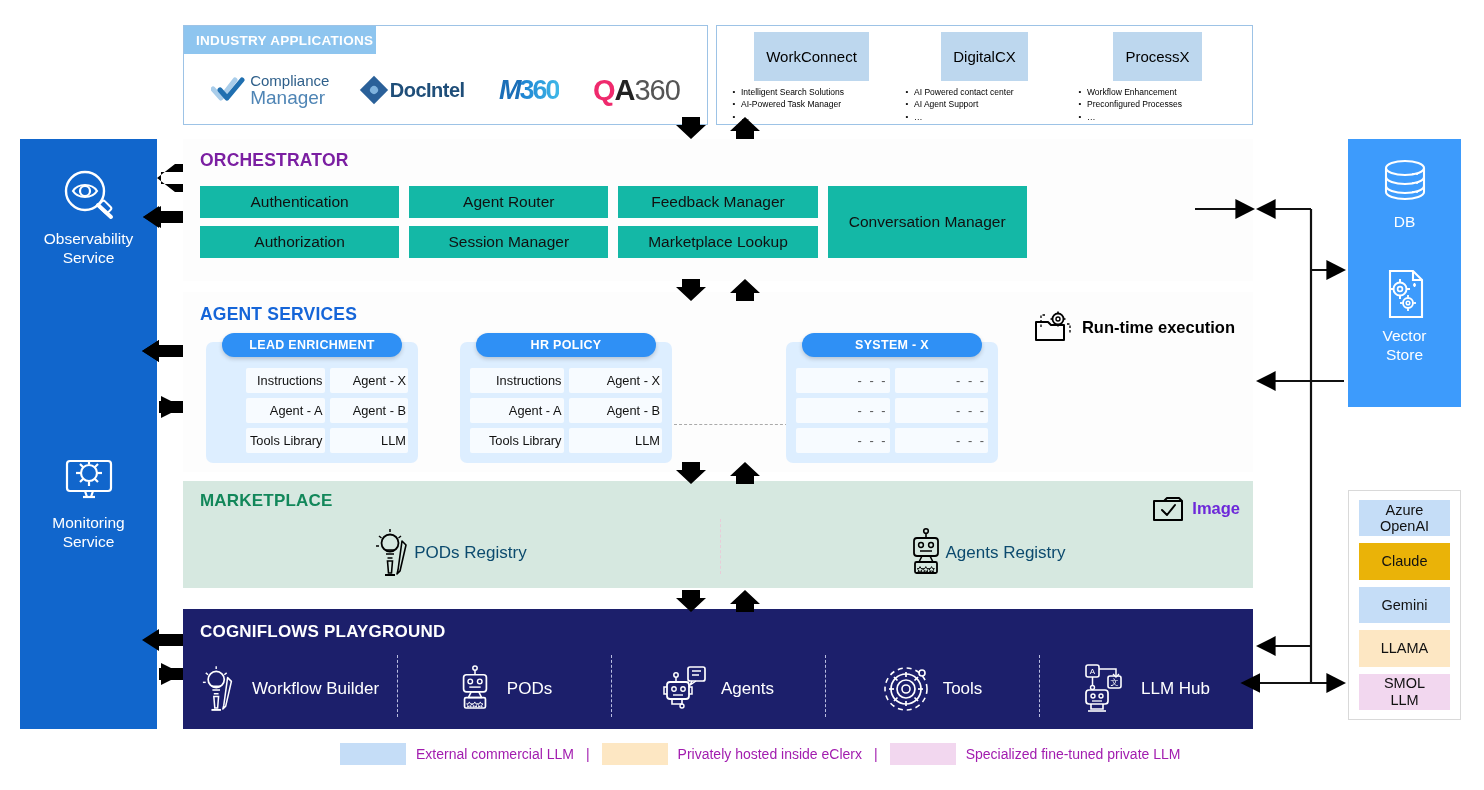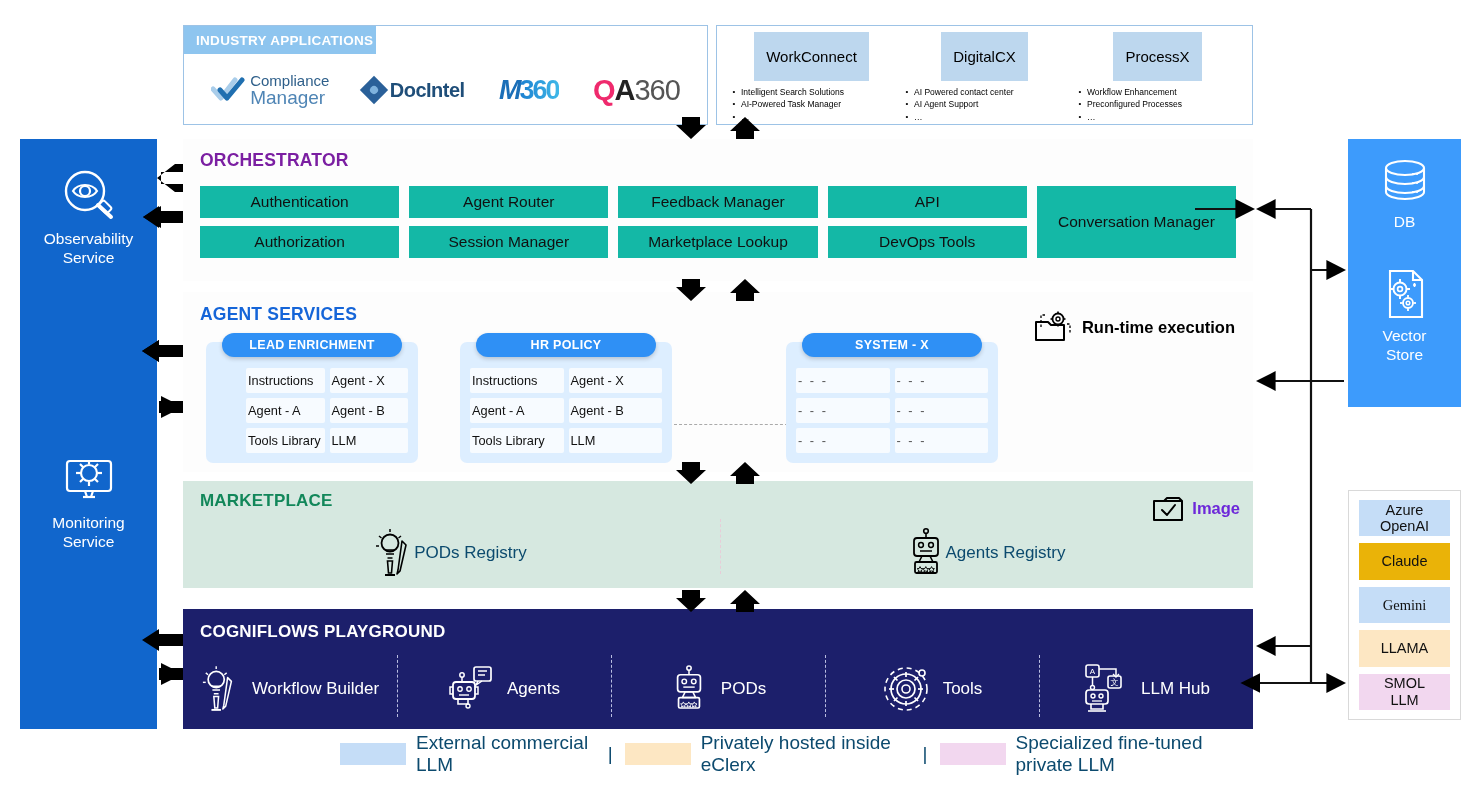--- a/index.html
+++ b/index.html
@@ -105,21 +105,21 @@
 
   
   .pods { position:absolute; left:13px; top:42px; width:1040px; height:125px; }
   .pod { position:absolute; top:8px; width:212px; background:#ddeeff;
      border-radius:7px; padding:22px 10px 10px 10px; }
   .pod-head { position:absolute; left:50%; transform:translateX(-50%); top:-9px;
      background:#2f90f5; color:#fff; font-weight:bold; font-size:12.5px; letter-spacing:.3px;
      padding:5px 0; width:180px; text-align:center; border-radius:14px;
      box-shadow:0 2px 4px rgba(0,0,0,.18); }
   .pod-grid { display:grid; grid-template-columns:1fr 1fr; gap:5px; margin-top:4px; }
-  .pod-cell { background:#f7fbff; font-size:12.8px; color:#111; text-align:left;
+  .pod-cell { background:#f7fbff; font-size:12.8px; color:#111; text-align:right;
      padding:5px 2px; border-radius:2px; }
   .pod-cell.dash { color:#555; letter-spacing:2px; }
   .pod1 { left:10px;padding-left:40px; }
   .pod2 { left:264px; }
   .pod3 { left:590px; }
   .dotted-link { position:absolute; left:478px; top:90px; width:114px;
      border-top:1.5px dashed #aaa; }
 
   .runtime { position:absolute; right:18px; top:18px; display:flex; align-items:center; gap:9px; }
   .runtime .txt { font-size:16.5px; font-weight:bold; color:#000; }
@@ -135,21 +135,21 @@
 
   
   .pg-items { position:absolute; left:0; top:44px; width:100%; height:72px; display:flex; }
   .pg-item { flex:1; display:flex; align-items:center; justify-content:center; gap:13px;
       font-size:17px; color:#fff; position:relative; }
   .pg-item + .pg-item::before { content:""; position:absolute; left:0; top:2px; height:62px;
       border-left:1.6px dashed #b9bde0; }
 
   
   .legend { position:absolute; left:340px; top:742px; width:920px; height:24px;
-      display:flex; align-items:center; font-size:19px; color:#0c4a6e; }
+      display:flex; align-items:center; font-size:14px; color:#a21caf; }
   .legend .sw { width:66px; height:22px; margin-right:10px; flex:none; }
   .legend .sep { margin:0 12px; }
 
   
   .arrow-svg { position:absolute; left:0; top:0; width:1484px; height:790px;
       pointer-events:none; }
   .ico { display:block; }
 </style>
 </head>
 <body>
@@ -332,45 +332,41 @@
         <div>Store</div>
       </div>
     </div>
   </div>
 
   <div class="llm-box">
     <div class="llm-item" style="background:#c5ddf7;">
       <span><span>Azure</span><br><span>OpenAI</span></span>
     </div>
     <div class="llm-item" style="background:#eab308;">Claude</div>
-    <div class="llm-item" style="background:#c5ddf7;font-family:Liberation Serif, serif;">Gemini</div>
+    <div class="llm-item" style="background:#c5ddf7;">Gemini</div>
     <div class="llm-item" style="background:#fde7c3;">LLAMA</div>
     <div class="llm-item" style="background:#f2d7ef;align-items:center;">
       <span><span>SMOL</span><br><span>LLM</span></span>
     </div>
   </div>
 
   <div class="section sec-orch">
     <div class="sec-title t-orch">ORCHESTRATOR</div>
     <div class="orch-grid">
       <div class="orch-col">
         <div class="orch-tile">Authentication</div>
         <div class="orch-tile">Authorization</div>
       </div>
       <div class="orch-col">
         <div class="orch-tile">Agent Router</div>
         <div class="orch-tile">Session Manager</div>
       </div>
       <div class="orch-col">
         <div class="orch-tile">Feedback Manager</div>
         <div class="orch-tile">Marketplace Lookup</div>
-      </div>
-      <div class="orch-col">
-        <div class="orch-tile">API</div>
-        <div class="orch-tile">DevOps Tools</div>
       </div>
       <div class="orch-col">
         <div class="orch-tile tall">Conversation Manager</div>
       </div>
     </div>
   </div>
 
   <div class="section sec-agent">
     <div class="sec-title t-agent">AGENT SERVICES</div>
 
@@ -495,57 +491,57 @@
             <line x1="16" y1="2" x2="16" y2="5"></line>
               <line x1="5" y1="9" x2="7.5" y2="11"></line>
             <line x1="27" y1="9" x2="24.5" y2="11"></line>
               <line x1="2" y1="19" x2="5" y2="19"></line>
           </g>
           <path d="M13.5 34 H18.5 L17.5 46 H14.5 Z" stroke="#fff" stroke-width="1.6" fill="none"></path>
           <path d="M11 48 H21" stroke="#fff" stroke-width="2"></path>
           <path d="M28 14 L32 18 L26 44 L23 47 L24 43 Z" stroke="#fff" stroke-width="1.6" fill="none" stroke-linejoin="round"></path>
         </svg>
         <span>Workflow Builder</span>
+      </div>
+
+      <div class="pg-item">
+        <svg width="38" height="54" viewBox="0 0 40 52">
+          <circle cx="20" cy="4" r="2.3" stroke="#fff" stroke-width="1.6" fill="none"></circle>
+          <line x1="20" y1="6.3" x2="20" y2="11" stroke="#fff" stroke-width="1.6"></line>
+          <rect x="8" y="11" width="24" height="18" rx="3" stroke="#fff" stroke-width="1.8" fill="none"></rect>
+          <circle cx="15" cy="18" r="2.4" stroke="#fff" stroke-width="1.5" fill="none"></circle>
+          <circle cx="25" cy="18" r="2.4" stroke="#fff" stroke-width="1.5" fill="none"></circle>
+          <path d="M14 24 H26" stroke="#fff" stroke-width="1.5"></path>
+          <path d="M16 29 H24 L27 35 H13 Z" stroke="#fff" stroke-width="1.6" fill="none" stroke-linejoin="round"></path>
+          <rect x="9" y="35" width="22" height="11" rx="1.5" stroke="#fff" stroke-width="1.8" fill="none"></rect>
+          <g stroke="#fff" stroke-width="1.3" fill="none">
+            <path d="M13.5 39 l1.3 2.6 l2.7 .3 l-2 1.9 .6 2.7 -2.6-1.4 -2.6 1.4 .6-2.7 -2-1.9 2.7-.3 Z" transform="scale(.72) translate(6,16)"></path>
+            <path d="M13.5 39 l1.3 2.6 l2.7 .3 l-2 1.9 .6 2.7 -2.6-1.4 -2.6 1.4 .6-2.7 -2-1.9 2.7-.3 Z" transform="scale(.72) translate(14,16)"></path>
+            <path d="M13.5 39 l1.3 2.6 l2.7 .3 l-2 1.9 .6 2.7 -2.6-1.4 -2.6 1.4 .6-2.7 -2-1.9 2.7-.3 Z" transform="scale(.72) translate(22,16)"></path>
+          </g>
+        </svg>
+        <span>PODs</span>
       </div>
 
       <div class="pg-item">
         <svg width="46" height="52" viewBox="0 0 46 52">
           <rect x="26" y="4" width="17" height="14" rx="2" stroke="#fff" stroke-width="1.7" fill="none"></rect>
           <path d="M30 8 H39 M30 12 H37" stroke="#fff" stroke-width="1.4"></path>
           <path d="M30 18 L28 22 L34 18" stroke="#fff" stroke-width="1.5" fill="none"></path>
           <circle cx="14" cy="12" r="2.2" stroke="#fff" stroke-width="1.5" fill="none"></circle>
           <line x1="14" y1="14" x2="14" y2="19" stroke="#fff" stroke-width="1.5"></line>
           <rect x="5" y="19" width="22" height="17" rx="3" stroke="#fff" stroke-width="1.8" fill="none"></rect>
           <circle cx="12" cy="26" r="2.2" stroke="#fff" stroke-width="1.4" fill="none"></circle>
           <circle cx="21" cy="26" r="2.2" stroke="#fff" stroke-width="1.4" fill="none"></circle>
           <path d="M11 32 H21" stroke="#fff" stroke-width="1.4"></path>
           <path d="M5 24 H2 V31 H5 M27 24 H30 V31 H27" stroke="#fff" stroke-width="1.5" fill="none"></path>
           <path d="M10 36 V41 H20 V36" stroke="#fff" stroke-width="1.6" fill="none"></path>
           <circle cx="20" cy="43" r="2" stroke="#fff" stroke-width="1.4" fill="none"></circle>
         </svg>
         <span>Agents</span>
-      </div>
-
-      <div class="pg-item">
-        <svg width="38" height="54" viewBox="0 0 40 52">
-          <circle cx="20" cy="4" r="2.3" stroke="#fff" stroke-width="1.6" fill="none"></circle>
-          <line x1="20" y1="6.3" x2="20" y2="11" stroke="#fff" stroke-width="1.6"></line>
-          <rect x="8" y="11" width="24" height="18" rx="3" stroke="#fff" stroke-width="1.8" fill="none"></rect>
-          <circle cx="15" cy="18" r="2.4" stroke="#fff" stroke-width="1.5" fill="none"></circle>
-          <circle cx="25" cy="18" r="2.4" stroke="#fff" stroke-width="1.5" fill="none"></circle>
-          <path d="M14 24 H26" stroke="#fff" stroke-width="1.5"></path>
-          <path d="M16 29 H24 L27 35 H13 Z" stroke="#fff" stroke-width="1.6" fill="none" stroke-linejoin="round"></path>
-          <rect x="9" y="35" width="22" height="11" rx="1.5" stroke="#fff" stroke-width="1.8" fill="none"></rect>
-          <g stroke="#fff" stroke-width="1.3" fill="none">
-            <path d="M13.5 39 l1.3 2.6 l2.7 .3 l-2 1.9 .6 2.7 -2.6-1.4 -2.6 1.4 .6-2.7 -2-1.9 2.7-.3 Z" transform="scale(.72) translate(6,16)"></path>
-            <path d="M13.5 39 l1.3 2.6 l2.7 .3 l-2 1.9 .6 2.7 -2.6-1.4 -2.6 1.4 .6-2.7 -2-1.9 2.7-.3 Z" transform="scale(.72) translate(14,16)"></path>
-            <path d="M13.5 39 l1.3 2.6 l2.7 .3 l-2 1.9 .6 2.7 -2.6-1.4 -2.6 1.4 .6-2.7 -2-1.9 2.7-.3 Z" transform="scale(.72) translate(22,16)"></path>
-          </g>
-        </svg>
-        <span>PODs</span>
       </div>
 
       <div class="pg-item">
         <svg width="48" height="50" viewBox="0 0 48 50">
           <circle cx="24" cy="25" r="21" stroke="#fff" stroke-width="1.6" fill="none" stroke-dasharray="5 4"></circle>
           <circle cx="24" cy="25" r="15" stroke="#fff" stroke-width="1.7" fill="none"></circle>
           <circle cx="24" cy="25" r="9" stroke="#fff" stroke-width="1.7" fill="none"></circle>
           <circle cx="24" cy="25" r="4" stroke="#fff" stroke-width="1.6" fill="none"></circle>
           <g stroke="#fff" stroke-width="1.7">
             <line x1="24" y1="8" x2="24" y2="13"></line>

